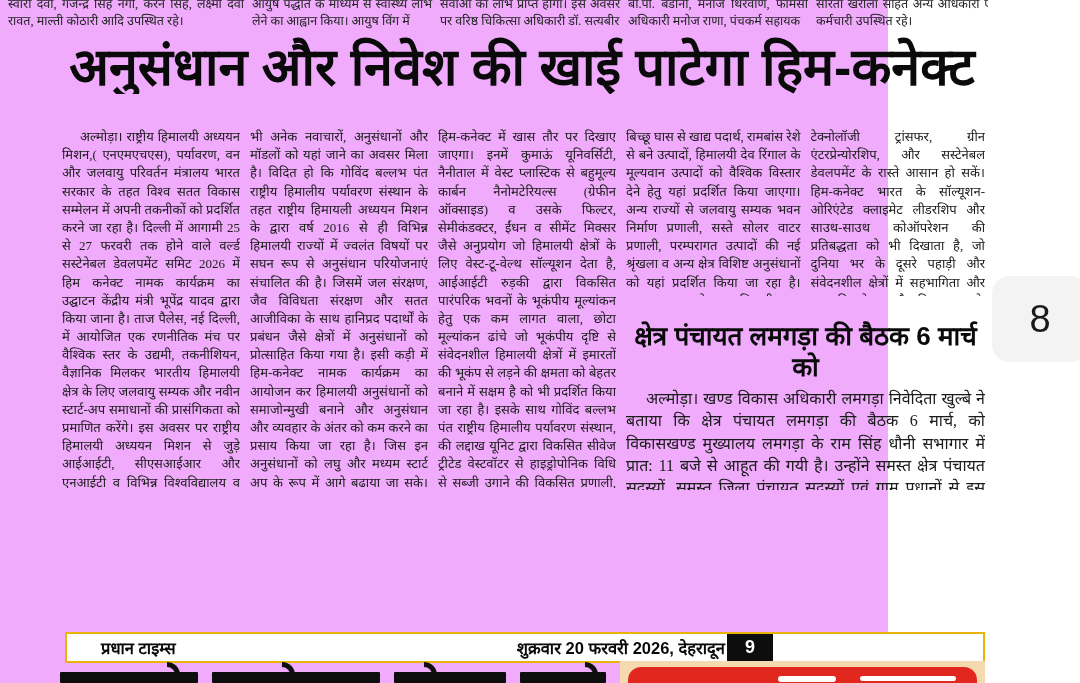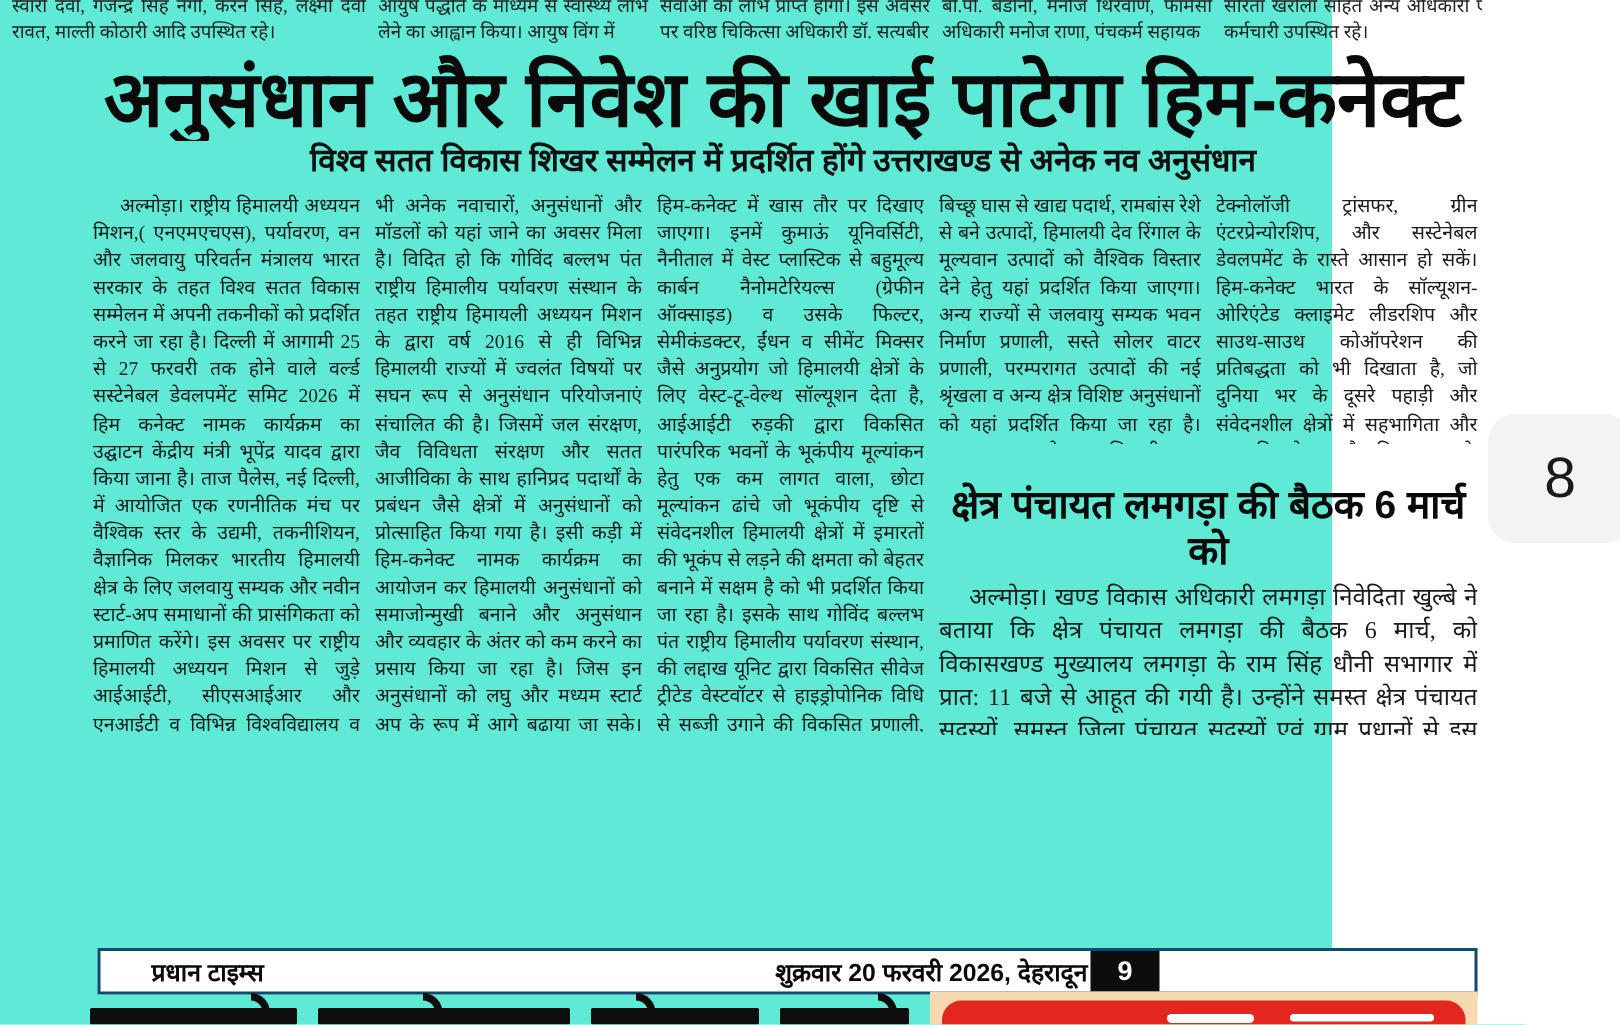--- a/index.html
+++ b/index.html
@@ -1,21 +1,21 @@
 <!DOCTYPE html>
 <html><head>
 <meta charset="utf-8">
 <style>
   * { margin:0; padding:0; box-sizing:border-box; }
   html,body { width:1080px; height:683px; overflow:hidden; }
   body {
     font-family:"Liberation Serif","DejaVu Serif",serif;
     background:#ffffff; color:#1c1c1c;
   }
-  .page { position:relative; width:888px; height:683px; background:#5eead4; }
+  .page { position:relative; width:888px; height:683px; background:#f0abfc; }
 
   
   .top-strip {
     position:absolute; top:-4px; left:8px; width:980px; height:46px;
     display:grid; grid-template-columns:236px 180px 180px 180px 182px;
     column-gap:8px; overflow:hidden;
     font-size:12.5px; line-height:1.32; text-align:justify; color:#222;
   }
 
   
@@ -65,21 +65,21 @@
     position:absolute; top:276px; left:992px; width:96px; height:86px;
     background:#f3f3f4; border-radius:18px;
     display:flex; align-items:center; justify-content:center;
     font-family:"Liberation Sans","DejaVu Sans",sans-serif;
     font-size:38px; color:#1a1a1a;
   }
 
   
   .footer-bar {
     position:absolute; top:632px; left:65px; width:920px; height:31px;
-    border:2px solid #0c4a6e; background:#ffffff;
+    border:2px solid #eab308; background:#ffffff;
     display:flex; align-items:center;
     font-family:"Liberation Sans","DejaVu Sans",sans-serif;
     font-weight:bold; font-size:16.5px; color:#0a0a0a;
   }
   .footer-paper { padding-left:34px; width:330px; }
   .footer-section { flex:1; text-align:center; }
   .footer-date { text-align:right; padding-right:2px; width:330px; white-space:nowrap; }
   .footer-pagebox {
     width:46px; height:100%; background:#0d0d0d; color:#ffffff;
     display:flex; align-items:center; justify-content:center;
@@ -118,21 +118,20 @@
 
   <div class="top-strip">
     <div>स्वारी देवी, गजेन्द्र सिंह नेगी, करन सिंह, लक्ष्मी देवी रावत, माल्ती कोठारी आदि उपस्थित रहे।</div>
     <div>आयुष पद्धति के माध्यम से स्वास्थ्य लाभ लेने का आह्वान किया। आयुष विंग में</div>
     <div>सेवाओं का लाभ प्राप्त होगा। इस अवसर पर वरिष्ठ चिकित्सा अधिकारी डॉ. सत्यबीर</div>
     <div>बी.पी. बडोनी, मनोज थिरवाण, फार्मेसी अधिकारी मनोज राणा, पंचकर्म सहायक</div>
     <div>सरिता खरोला सहित अन्य अधिकारी एवं कर्मचारी उपस्थित रहे।</div>
   </div>
 
   <div class="headline">अनुसंधान और निवेश की खाई पाटेगा हिम-कनेक्ट</div>
-  <div class="subheadline">विश्व सतत विकास शिखर सम्मेलन में प्रदर्शित होंगे उत्तराखण्ड से अनेक नव अनुसंधान</div>
 
   <div class="body-row">
     <div class="col">
       <p><span class="lead">अल्मोड़ा।</span>
       <span>राष्ट्रीय हिमालयी अध्ययन मिशन,( एनएमएचएस), पर्यावरण, वन और जलवायु परिवर्तन मंत्रालय भारत सरकार के तहत विश्व सतत विकास सम्मेलन में अपनी तकनीकों को प्रदर्शित करने जा रहा है। दिल्ली में आगामी 25 से 27 फरवरी तक होने वाले वर्ल्ड सस्टेनेबल डेवलपमेंट समिट 2026 में हिम कनेक्ट नामक कार्यक्रम का उद्घाटन केंद्रीय मंत्री भूपेंद्र यादव द्वारा किया जाना है। ताज पैलेस, नई दिल्ली, में आयोजित एक रणनीतिक मंच पर वैश्विक स्तर के उद्यमी, तकनीशियन, वैज्ञानिक मिलकर भारतीय हिमालयी क्षेत्र के लिए जलवायु सम्यक और नवीन स्टार्ट-अप समाधानों की प्रासंगिकता को प्रमाणित करेंगे। इस अवसर पर राष्ट्रीय हिमालयी अध्ययन मिशन से जुड़े आईआईटी, सीएसआईआर और एनआईटी व विभिन्न विश्वविद्यालय व अनुसंधान संस्थानों से 21 नव अनुसंधानों का चयन हुआ है। इस प्रदर्शिनी में इन नव अनुसंधानों को प्रदर्शित कर उनके विस्तार की संभावनाओं पर मंथन होगा। उत्तराखण्ड से</span></p>
     </div>
     <div class="col">
       <span>भी अनेक नवाचारों, अनुसंधानों और मॉडलों को यहां जाने का अवसर मिला है। विदित हो कि गोविंद बल्लभ पंत राष्ट्रीय हिमालीय पर्यावरण संस्थान के तहत राष्ट्रीय हिमायली अध्ययन मिशन के द्वारा वर्ष 2016 से ही विभिन्न हिमालयी राज्यों में ज्वलंत विषयों पर सघन रूप से अनुसंधान परियोजनाएं संचालित की है। जिसमें जल संरक्षण, जैव विविधता संरक्षण और सतत आजीविका के साथ हानिप्रद पदार्थों के प्रबंधन जैसे क्षेत्रों में अनुसंधानों को प्रोत्साहित किया गया है। इसी कड़ी में हिम-कनेक्ट नामक कार्यक्रम का आयोजन कर हिमालयी अनुसंधानों को समाजोन्मुखी बनाने और अनुसंधान और व्यवहार के अंतर को कम करने का प्रसाय किया जा रहा है। जिस इन अनुसंधानों को लघु और मध्यम स्टार्ट अप के रूप में आगे बढ़ाया जा सके। इस उद्देश्य से यहां इनोवेटर्स को स्टार्ट-अप्स, इनक्यूबेटर्स, इन्वेस्टर्स और पॉलिसी स्टेकहोल्डर्स से जोड़ा जाएगा।हिमालयी राज्यों पर केंद्रित अनेक अनुसंधानों व मॉडल व तकनीकों को भी</span>
     </div>
     <div class="col">

